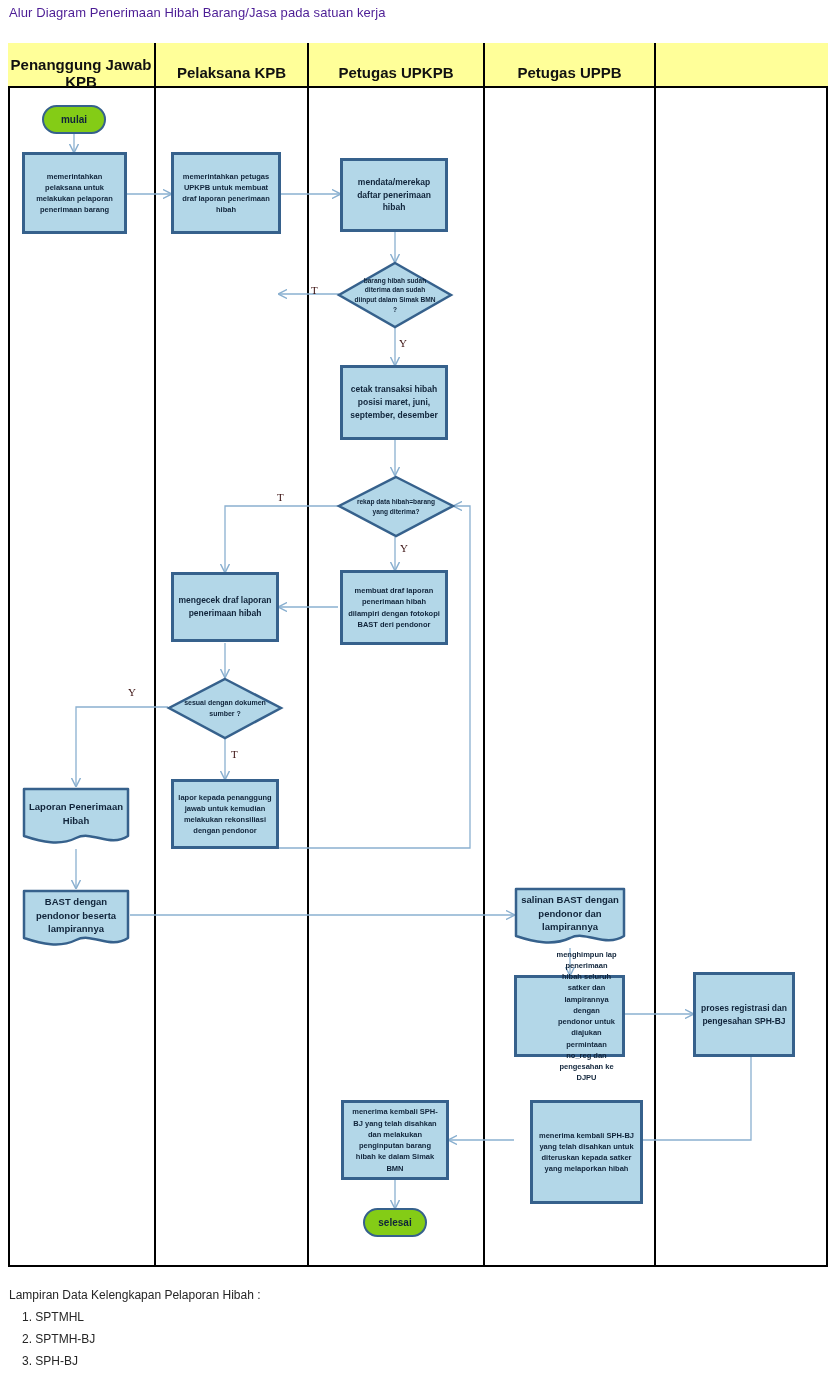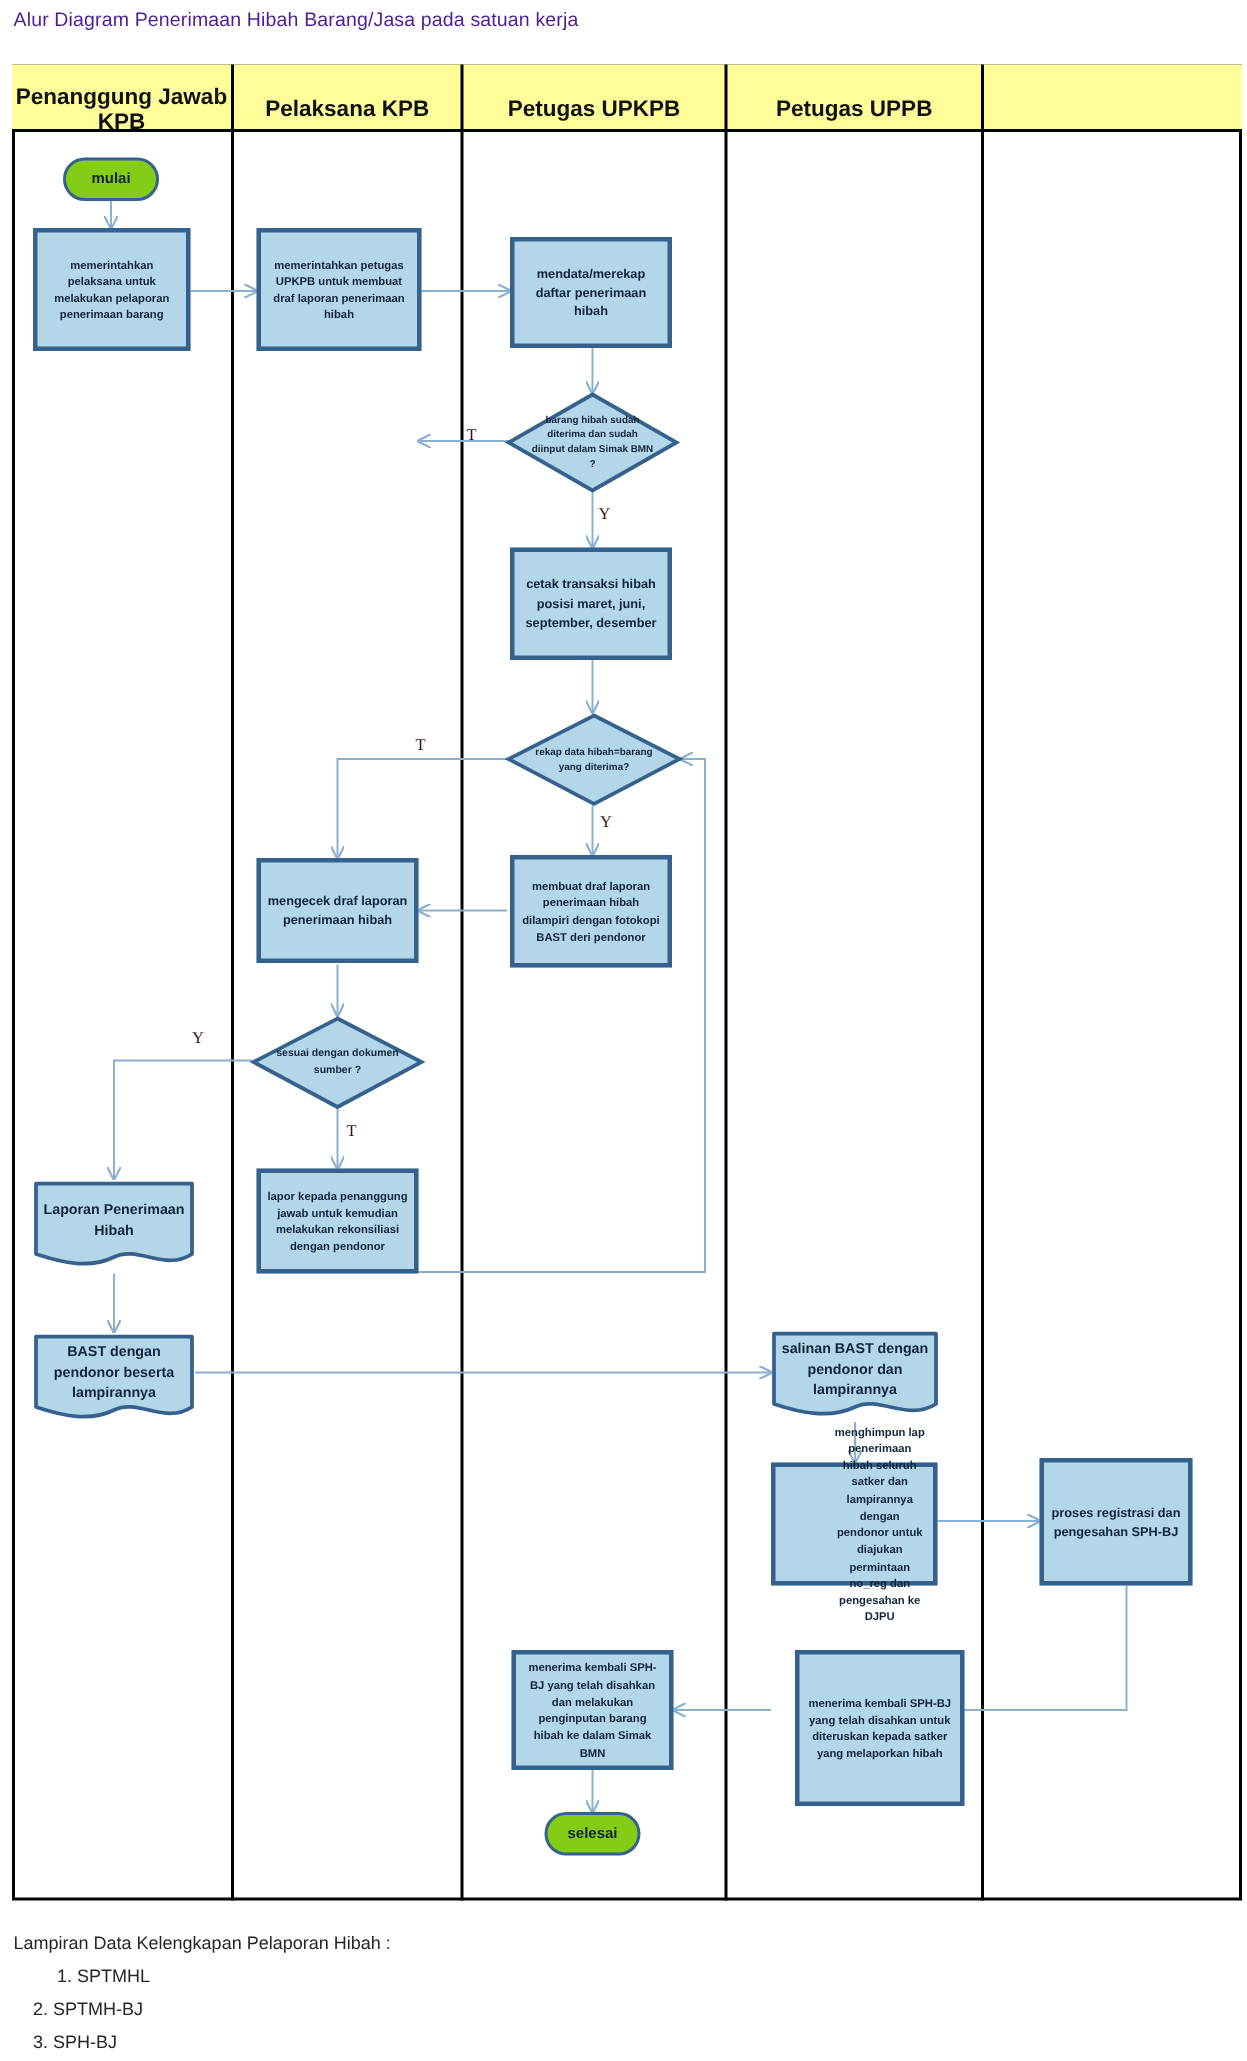--- a/index.html
+++ b/index.html
@@ -30,21 +30,21 @@
   .doc-txt{position:absolute;left:0;top:0;width:100%;height:86%;display:flex;align-items:center;justify-content:center;text-align:center;font-size:9.5px;font-weight:bold;color:#10243a;line-height:1.45;}
 
   
   #wires{position:absolute;left:0;top:0;width:831px;height:1374px;pointer-events:none;}
 
   .edge-label{position:absolute;font-size:11px;color:#3a1010;font-family:"Liberation Serif",serif;}
 
   
   .footer{position:absolute;left:9px;font-size:12px;color:#262626;}
   .f0{top:1288px;}
-  .f1{top:1310px;left:22px;margin-left:16px;}
+  .f1{top:1310px;left:22px;}
   .f2{top:1332px;left:22px;}
   .f3{top:1354px;left:22px;}
 </style>
 </head>
 <body>
 
 <div id="stage">
 
   <div class="title">Alur Diagram Penerimaan Hibah Barang/Jasa pada satuan kerja</div>
 

